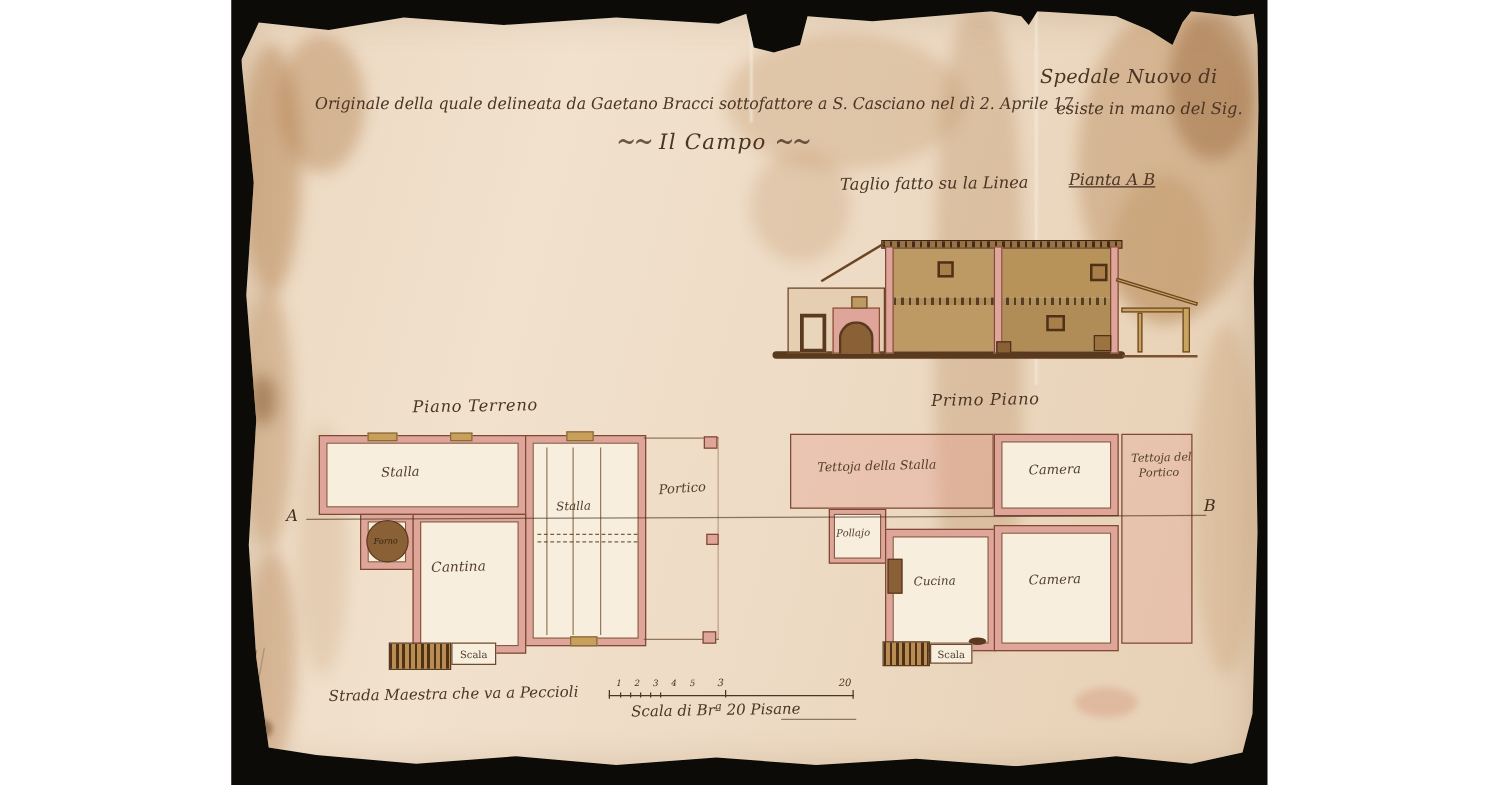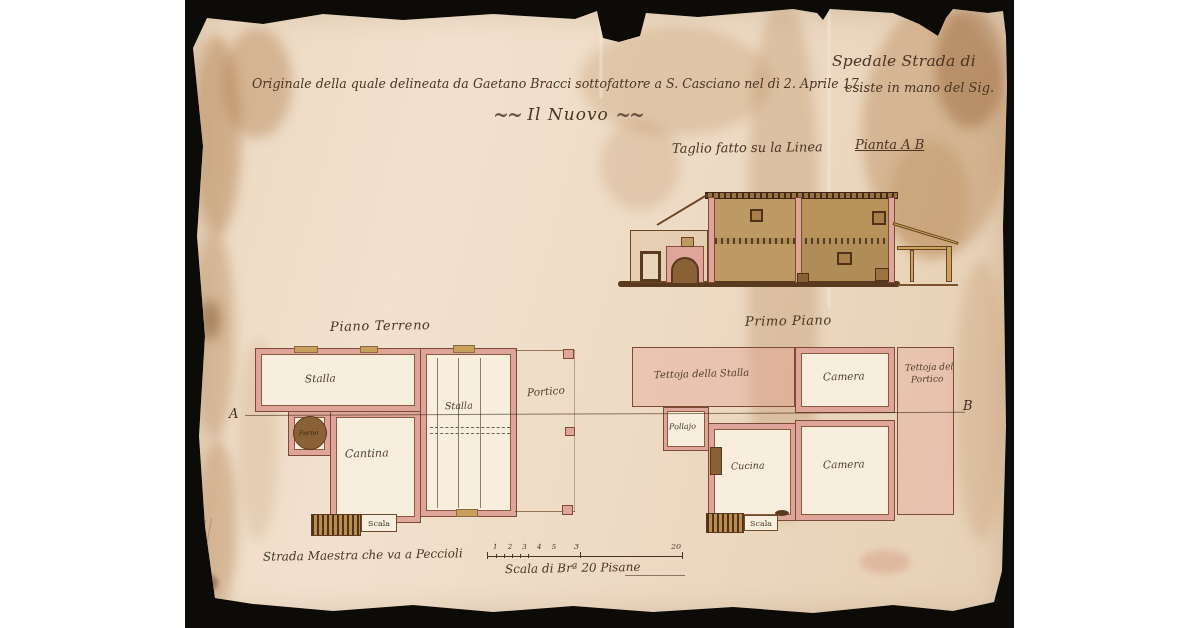--- a/index.html
+++ b/index.html
@@ -63,26 +63,26 @@
     <div class="stain" style="left:697px;top:134px;width:80px;height:120px;background:rgba(186,140,90,.35);"></div>
     <div class="stain" style="left:7px;top:569px;width:18px;height:16px;background:rgba(110,70,40,.55);filter:blur(2px);"></div>
     <div class="stain" style="left:45px;top:334px;width:40px;height:200px;background:rgba(186,140,90,.2);"></div>
     <div class="stain" style="left:407px;top:114px;width:80px;height:90px;background:rgba(186,140,90,.25);"></div>
     <div class="stain" style="left:667px;top:544px;width:50px;height:24px;background:rgba(190,95,70,.22);filter:blur(3px);"></div>
     <div class="tear" style="left:635px;top:2px;width:2px;height:300px;"></div>
     <div class="tear" style="left:407px;top:2px;width:2px;height:90px;"></div>
     <div class="abs" style="left:12px;top:514px;width:1px;height:46px;background:rgba(95,85,72,.45);transform:rotate(14deg);transform-origin:left top;"></div>
     <div class="abs" style="left:18px;top:512px;width:1px;height:40px;background:rgba(95,85,72,.35);transform:rotate(10deg);transform-origin:left top;"></div>
 
-    <div class="ink t1" style="left:639px;top:46px;">Spedale Strada di</div>
+    <div class="ink t1" style="left:639px;top:46px;">Spedale Nuovo di</div>
     <div class="ink t2" style="left:59px;top:70px;transform:scaleX(.97);transform-origin:left top;">Originale della quale delineata da Gaetano Bracci sottofattore a S. Casciano nel dì 2. Aprile 17</div>
     <div class="ink t2" style="left:652px;top:74px;">esiste in mano del Sig.</div>
     <div class="ink t3" style="left:300px;top:96px;width:150px;text-align:center;">
       <span class="flourish">~~</span>
-      <span>Il Nuovo</span>
+      <span>Il Campo</span>
       <span class="flourish">~~</span>
     </div>
 
     <div class="ink cap" style="left:479px;top:134px;transform:rotate(-.6deg);">Taglio fatto su la Linea</div>
     <div class="ink cap" style="left:662px;top:131px;text-decoration:underline;">Pianta A B</div>
 
     <div class="abs" style="left:425px;top:275px;width:282px;height:6px;background:#5a3a1e;border-radius:3px;"></div>
     <div class="abs" style="left:705px;top:278px;width:60px;height:2px;background:#7a5230;"></div>
 
     <div class="abs" style="left:512px;top:186px;width:193px;height:7px;background:repeating-linear-gradient(90deg,rgba(60,35,15,.95) 0 2px,rgba(150,110,60,.95) 2px 6px);border:1px solid #402410;box-sizing:border-box;"></div>

